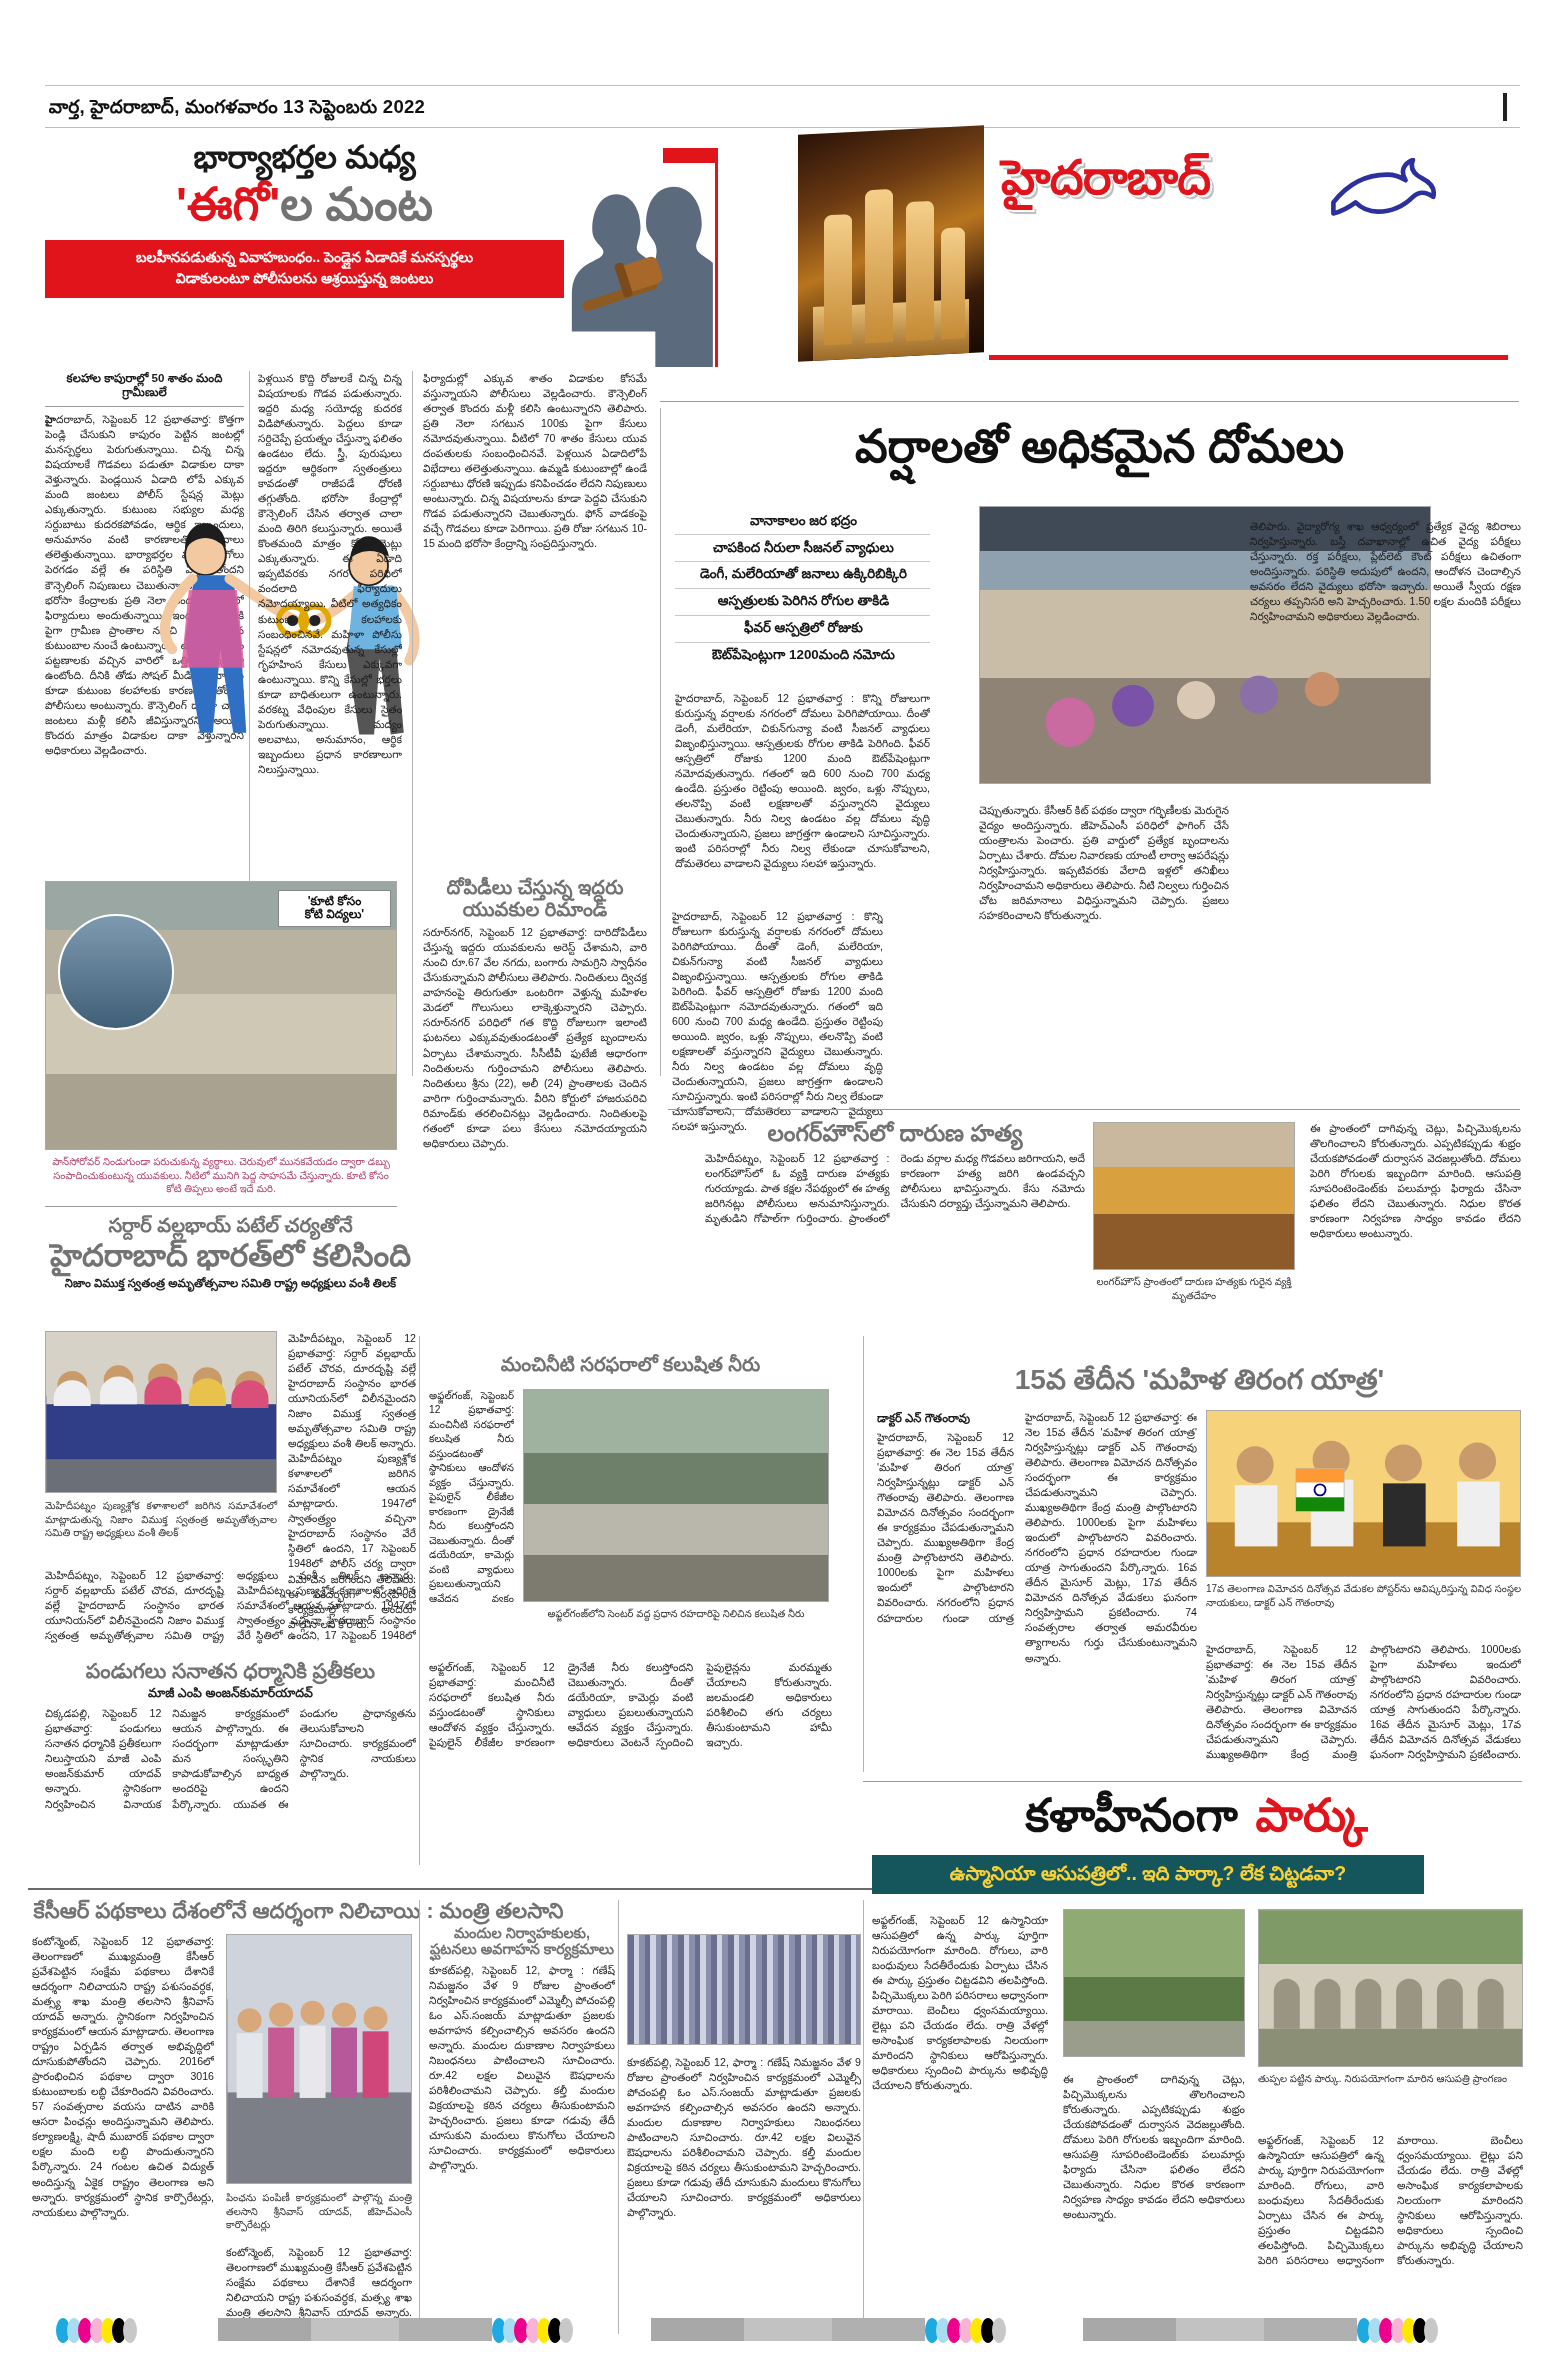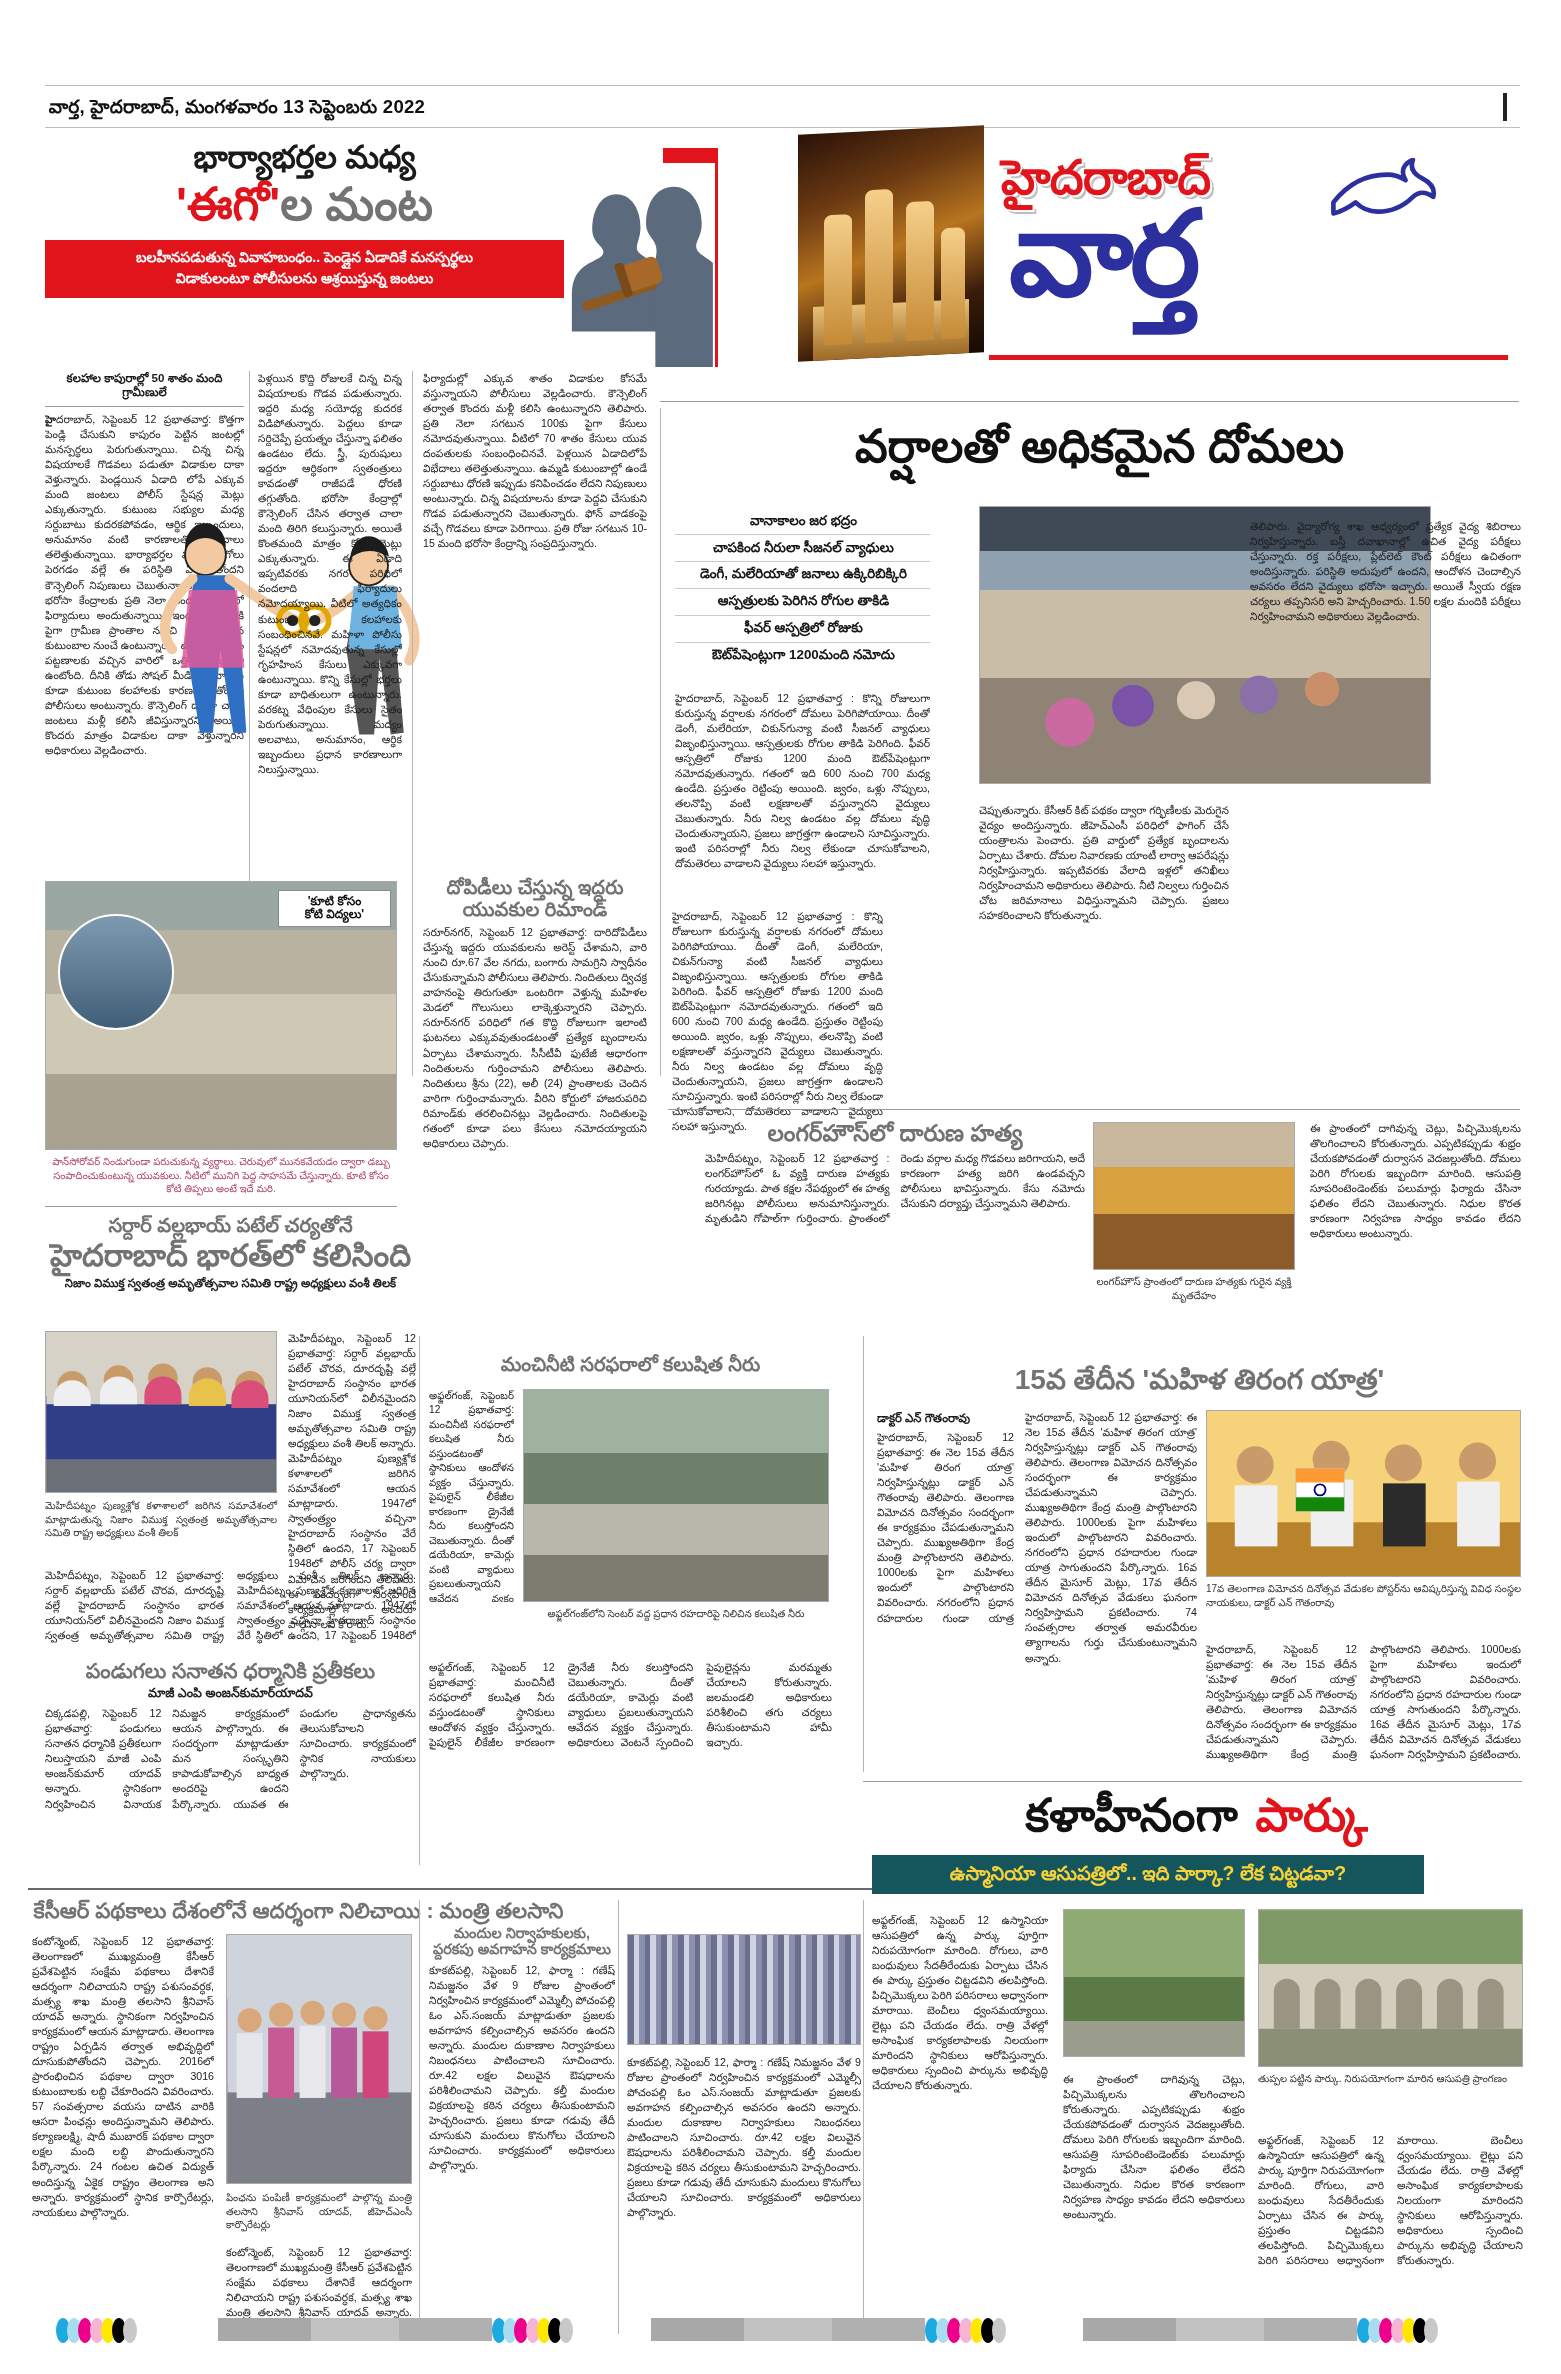--- a/index.html
+++ b/index.html
@@ -149,21 +149,20 @@
       <div class="cm-base"></div>
       <div class="cm-tower" style="left:14%;width:15%;height:130px;"></div>
       <div class="cm-tower" style="left:36%;width:15%;height:153px;"></div>
       <div class="cm-tower" style="left:58%;width:15%;height:139px;"></div>
       <div class="cm-tower" style="left:77%;width:13%;height:111px;"></div>
     </div>
     <div class="mh-hyd">హైదరాబాద్</div>
     <svg class="mh-dove" viewBox="0 0 120 80">
       <path d="M8 48c14-18 34-30 58-30 8 0 14 2 20 6-6-10-2-18 8-22-4 10 2 16 10 20 10 5 14 12 12 20-8-6-16-6-22 0-10 10-22 16-38 16-10 0-18-4-24-10-8 6-16 10-24 12z" fill="none" stroke="#2c2f9e" stroke-width="5" stroke-linejoin="round"></path>
     </svg>
-    <div class="mh-varta">వార్త</div>
     <div class="mh-rule"></div>
   </div>
 
   <div class="col" style="left:45px; top:371px; width:199px;">
     <div class="tl" style="font-weight:bold; font-size:11.6px; text-align:center; line-height:1.25;">కలహాల కాపురాల్లో 50 శాతం మంది గ్రామీణులే</div>
     <div class="rule"></div>
     <div class="tl lead" style="height:705px; overflow:hidden;">హైదరాబాద్, సెప్టెంబర్ 12 ప్రభాతవార్త: కొత్తగా పెండ్లి చేసుకుని కాపురం పెట్టిన జంటల్లో మనస్పర్థలు పెరుగుతున్నాయి. చిన్న చిన్న విషయాలకే గొడవలు పడుతూ విడాకుల దాకా వెళ్తున్నారు. పెండ్లయిన ఏడాది లోపే ఎక్కువ మంది జంటలు పోలీస్ స్టేషన్ల మెట్లు ఎక్కుతున్నారు. కుటుంబ సభ్యుల మధ్య సర్దుబాటు కుదరకపోవడం, ఆర్థిక ఇబ్బందులు, అనుమానం వంటి కారణాలతో విభేదాలు తలెత్తుతున్నాయి. భార్యాభర్తల మధ్య ఈగోలు పెరగడం వల్లే ఈ పరిస్థితి ఏర్పడుతోందని కౌన్సెలింగ్ నిపుణులు చెబుతున్నారు. నగరంలోని భరోసా కేంద్రాలకు ప్రతి నెలా వందల సంఖ్యలో ఫిర్యాదులు అందుతున్నాయి. ఇందులో సగానికి పైగా గ్రామీణ ప్రాంతాల నుంచి వలస వచ్చిన కుటుంబాల నుంచే ఉంటున్నాయి. ఉద్యోగాల కోసం పట్టణాలకు వచ్చిన వారిలో ఒత్తిడి ఎక్కువగా ఉంటోంది. దీనికి తోడు సోషల్ మీడియా వాడకం కూడా కుటుంబ కలహాలకు కారణమవుతోందని పోలీసులు అంటున్నారు. కౌన్సెలింగ్ ద్వారా చాలా జంటలు మళ్లీ కలిసి జీవిస్తున్నారని, అయితే కొందరు మాత్రం విడాకుల దాకా వెళ్తున్నారని అధికారులు వెల్లడించారు.</div>
   </div>
 
   <svg style="position:absolute; left:148px; top:501px; width:278px; height:278px;" viewBox="0 0 300 300">
@@ -321,21 +320,21 @@
     </svg>
   </div>
   <div class="cap" style="left:226px; top:2191px; width:186px; text-align:justify;">పింఛను పంపిణీ కార్యక్రమంలో పాల్గొన్న మంత్రి తలసాని శ్రీనివాస్ యాదవ్, జీహెచ్ఎంసీ కార్పొరేటర్లు</div>
   <div class="col" style="left:226px; top:2245px; width:186px;">
     <div class="tl" style="height:83px; overflow:hidden;">కంటోన్మెంట్, సెప్టెంబర్ 12 ప్రభాతవార్త: తెలంగాణలో ముఖ్యమంత్రి కేసీఆర్ ప్రవేశపెట్టిన సంక్షేమ పథకాలు దేశానికే ఆదర్శంగా నిలిచాయని రాష్ట్ర పశుసంవర్ధక, మత్స్య శాఖ మంత్రి తలసాని శ్రీనివాస్ యాదవ్ అన్నారు. స్థానికంగా నిర్వహించిన కార్యక్రమంలో ఆయన మాట్లాడారు. తెలంగాణ రాష్ట్రం ఏర్పడిన తర్వాత అభివృద్ధిలో దూసుకుపోతోందని చెప్పారు. 2016లో ప్రారంభించిన పథకాల ద్వారా 3016 కుటుంబాలకు లబ్ధి చేకూరిందని వివరించారు. 57 సంవత్సరాల వయసు దాటిన వారికి ఆసరా పింఛన్లు అందిస్తున్నామని తెలిపారు. కల్యాణలక్ష్మి, షాదీ ముబారక్ పథకాల ద్వారా లక్షల మంది లబ్ధి పొందుతున్నారని పేర్కొన్నారు. 24 గంటల ఉచిత విద్యుత్ అందిస్తున్న ఏకైక రాష్ట్రం తెలంగాణ అని అన్నారు. కార్యక్రమంలో స్థానిక కార్పొరేటర్లు, నాయకులు పాల్గొన్నారు.</div>
   </div>
 
   <div class="vrule" style="left:419px; top:1900px; height:434px;"></div>
   <div class="col" style="left:429px; top:1925px; width:186px;">
     <div class="hl" style="font-size:14.4px;">మందుల నిర్వాహకులకు,</div>
-    <div class="hl" style="font-size:14.4px;">ప్దరకపు అవగాహన కార్యక్రమాలు</div>
+    <div class="hl" style="font-size:14.4px;">ప్ఘటనలు అవగాహన కార్యక్రమాలు</div>
     <div class="tl" style="margin-top:5.6px; height:380px; overflow:hidden;">కూకట్‌పల్లి, సెప్టెంబర్ 12, ఫార్మా : గణేష్ నిమజ్జనం వేళ 9 రోజుల ప్రాంతంలో నిర్వహించిన కార్యక్రమంలో ఎమ్మెల్సీ పోచంపల్లి ఓం ఎస్.సంజయ్ మాట్లాడుతూ ప్రజలకు అవగాహన కల్పించాల్సిన అవసరం ఉందని అన్నారు. మందుల దుకాణాల నిర్వాహకులు నిబంధనలు పాటించాలని సూచించారు. రూ.42 లక్షల విలువైన ఔషధాలను పరిశీలించామని చెప్పారు. కల్తీ మందుల విక్రయాలపై కఠిన చర్యలు తీసుకుంటామని హెచ్చరించారు. ప్రజలు కూడా గడువు తేదీ చూసుకుని మందులు కొనుగోలు చేయాలని సూచించారు. కార్యక్రమంలో అధికారులు పాల్గొన్నారు.</div>
   </div>
 
   <div class="hrule" style="left:668px; top:1109px; width:852px;"></div>
   <div class="col" style="left:705px; top:1121px; width:380px;">
     <div class="hl" style="font-size:23px;">లంగర్‌హౌస్‌లో దారుణ హత్య</div>
     <div class="tl" style="margin-top:4.6px; height:176px; overflow:hidden; columns:2; column-gap:11px;">మెహిదీపట్నం, సెప్టెంబర్ 12 ప్రభాతవార్త : లంగర్‌హౌస్‌లో ఓ వ్యక్తి దారుణ హత్యకు గురయ్యాడు. పాత కక్షల నేపథ్యంలో ఈ హత్య జరిగినట్లు పోలీసులు అనుమానిస్తున్నారు. మృతుడిని గోపాల్‌గా గుర్తించారు. ప్రాంతంలో రెండు వర్గాల మధ్య గొడవలు జరిగాయని, అదే కారణంగా హత్య జరిగి ఉండవచ్చని పోలీసులు భావిస్తున్నారు. కేసు నమోదు చేసుకుని దర్యాప్తు చేస్తున్నామని తెలిపారు.</div>
   </div>
   <div class="photo ph-body" style="left:1093px; top:1122px; width:202px; height:148px;"></div>
   <div class="cap" style="left:1093px; top:1275px; width:202px;">లంగర్‌హౌస్ ప్రాంతంలో దారుణ హత్యకు గురైన వ్యక్తి మృతదేహం</div>

